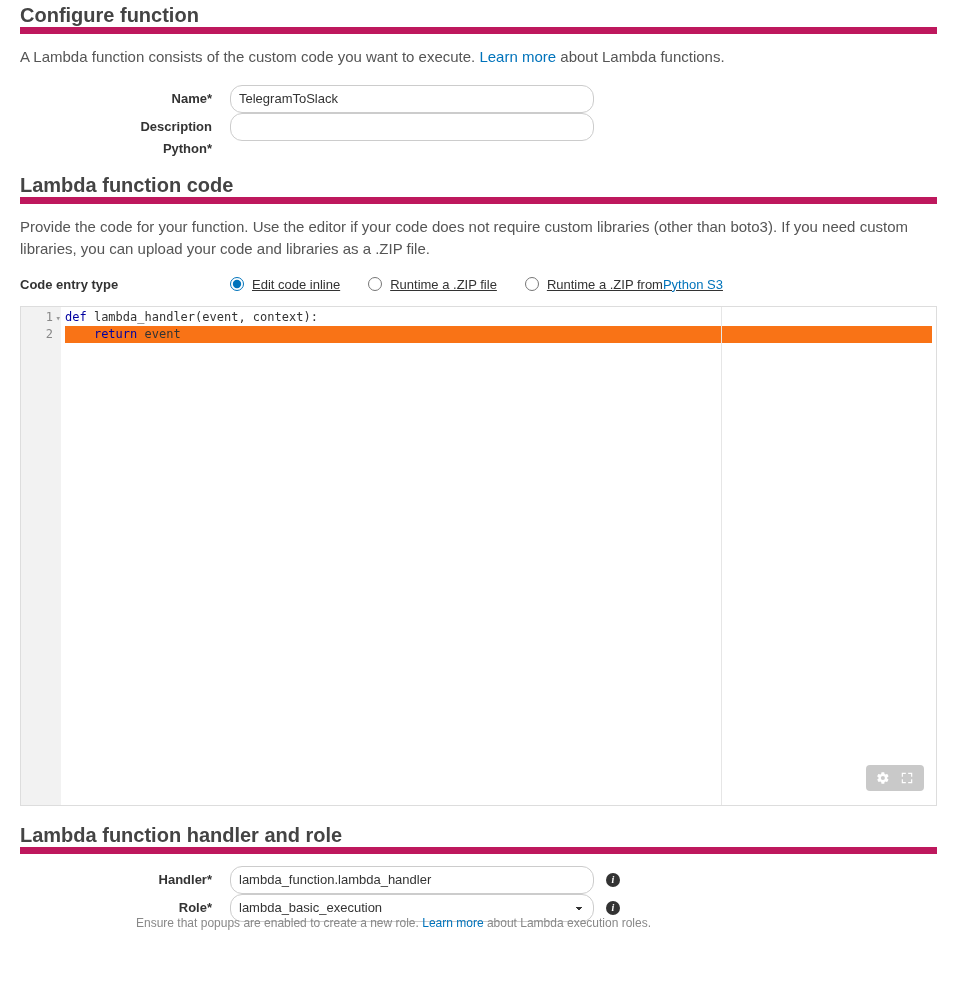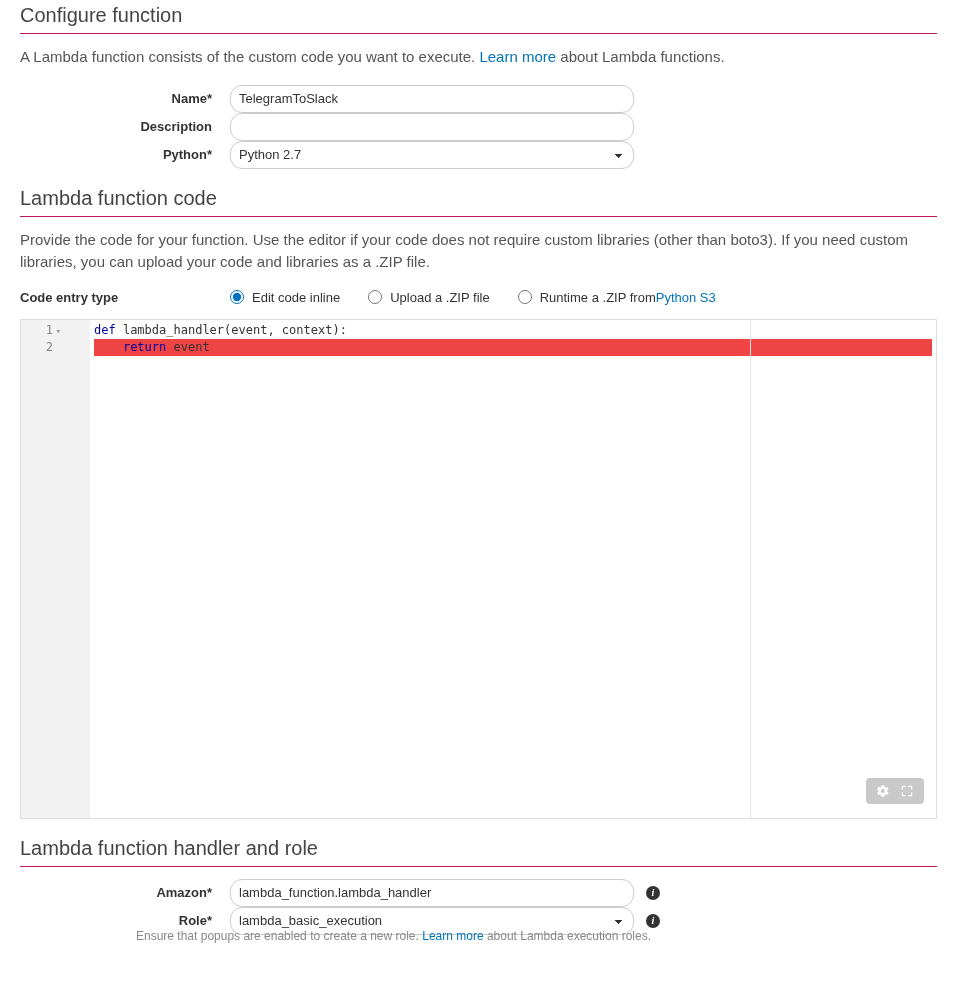--- a/index.html
+++ b/index.html
@@ -6,24 +6,23 @@
   body {
     font-family: "Helvetica Neue", Helvetica, Arial, sans-serif;
     font-size: 14px;
     color: #333;
     background: #fff;
     padding: 4px 20px 20px 20px;
     width: 957px;
   }
   h2.section {
     font-size: 20px;
-    font-weight: 400;
+    font-weight: 700;
     color: #444;
-    padding-bottom: 6px;
-    border-bottom: 1px solid #be185d;
+    border-bottom: 7px solid #be185d;
     margin-top: 18px;
     margin-bottom: 12px;
   }
   h2.section.first { margin-top: 0; }
   p.desc {
     color: #555;
     font-size: 15px;
     margin-bottom: 16px;
     line-height: 1.5;
   }
@@ -38,21 +37,21 @@
     font-weight: 700;
     font-size: 13px;
     color: #333;
     padding-right: 18px;
   }
   .form-row .control {
     display: flex;
     align-items: center;
   }
   input.txt, select.sel {
-    width: 404px;
+    width: 364px;
     height: 28px;
     padding: 4px 8px;
     font-size: 13px;
     border: 1px solid #ccc;
     border-radius: 12px;
     background: #fff;
     color: #333;
   }
   select.sel {
     appearance: none;
@@ -73,20 +72,21 @@
     text-align: left;
     font-weight: 700;
     font-size: 13px;
     padding-right: 18px;
   }
   .radio-opt {
     display: flex;
     margin-right: 28px;
     font-size: 13px;
     color: #333;
+    text-decoration: underline;
   }
   .radio-opt input[type=radio] {
     margin-right: 8px;
     width: 14px;
     height: 14px;
     accent-color: #0073bb;
   }
   .code-editor {
     display: flex;
     border: 1px solid #ddd;
@@ -114,23 +114,22 @@
     color: #999;
   }
   .code-area {
     flex: 1;
     background: #fff;
     font-family: Menlo, Monaco, Consolas, monospace;
     font-size: 12px;
     line-height: 17px;
     padding: 2px 4px;
     position: relative;
-    margin-left: 29px;
-  }
-  .code-area .hl { background: #ef4444; display:block; }
+  }
+  .code-area .hl { background: #f97316; display:block; }
   .code-area .pln { display:block; }
   .kw { color: #0000a0; }
   .id { color: #333; }
   .editor-tools {
     position: absolute;
     right: 12px;
     bottom: 14px;
     background: #c9c9c9;
     border-radius: 4px;
     padding: 6px 10px;
@@ -180,39 +179,34 @@
 
 <div class="form-row">
   <label class="lbl">Description</label>
   <div class="control">
     <input class="txt" type="text" value="" style="">
   </div>
 </div>
 
 <div class="form-row">
   <label class="lbl">Python*</label>
-  <div class="control">
-    <select class="sel">
-      <option>Python 2.7</option>
-    </select>
-  </div>
 </div>
 
 <h2 class="section">Lambda function code</h2>
 <p class="desc">Provide the code for your function. Use the editor if your code does not require custom libraries (other than boto3). If you need custom libraries, you can upload your code and libraries as a .ZIP file.</p>
 
 <div class="radio-row">
   <div class="lbl">Code entry type</div>
   <label class="radio-opt">
     <input type="radio" name="cet" checked="" style="">
     <span>Edit code inline</span>
   </label>
   <label class="radio-opt">
     <input type="radio" name="cet" style="">
-    <span>Upload a .ZIP file</span>
+    <span>Runtime a .ZIP file</span>
   </label>
   <label class="radio-opt">
     <input type="radio" name="cet" style="">
     <span>Runtime a .ZIP from </span>
     <a href="#" class="link">Python S3</a>
   </label>
 </div>
 
 <div class="code-editor">
   <div class="gutter">
@@ -234,21 +228,21 @@
       <svg width="14" height="14" viewBox="0 0 24 24" fill="#fff">
           <path d="M3 3h7v2H5v5H3V3zm18 0v7h-2V5h-5V3h7zM3 21v-7h2v5h5v2H3zm18 0h-7v-2h5v-5h2v7z"></path>
         </svg>
     </span>
   </div>
 </div>
 
 <h2 class="section">Lambda function handler and role</h2>
 
 <div class="form-row">
-  <label class="lbl">Amazon*</label>
+  <label class="lbl">Handler*</label>
   <div class="control">
     <input class="txt" type="text" value="lambda_function.lambda_handler" style="">
     <span class="info-icon">i</span>
   </div>
 </div>
 
 <div class="form-row">
   <label class="lbl">Role*</label>
   <div class="control">
     <select class="sel">

